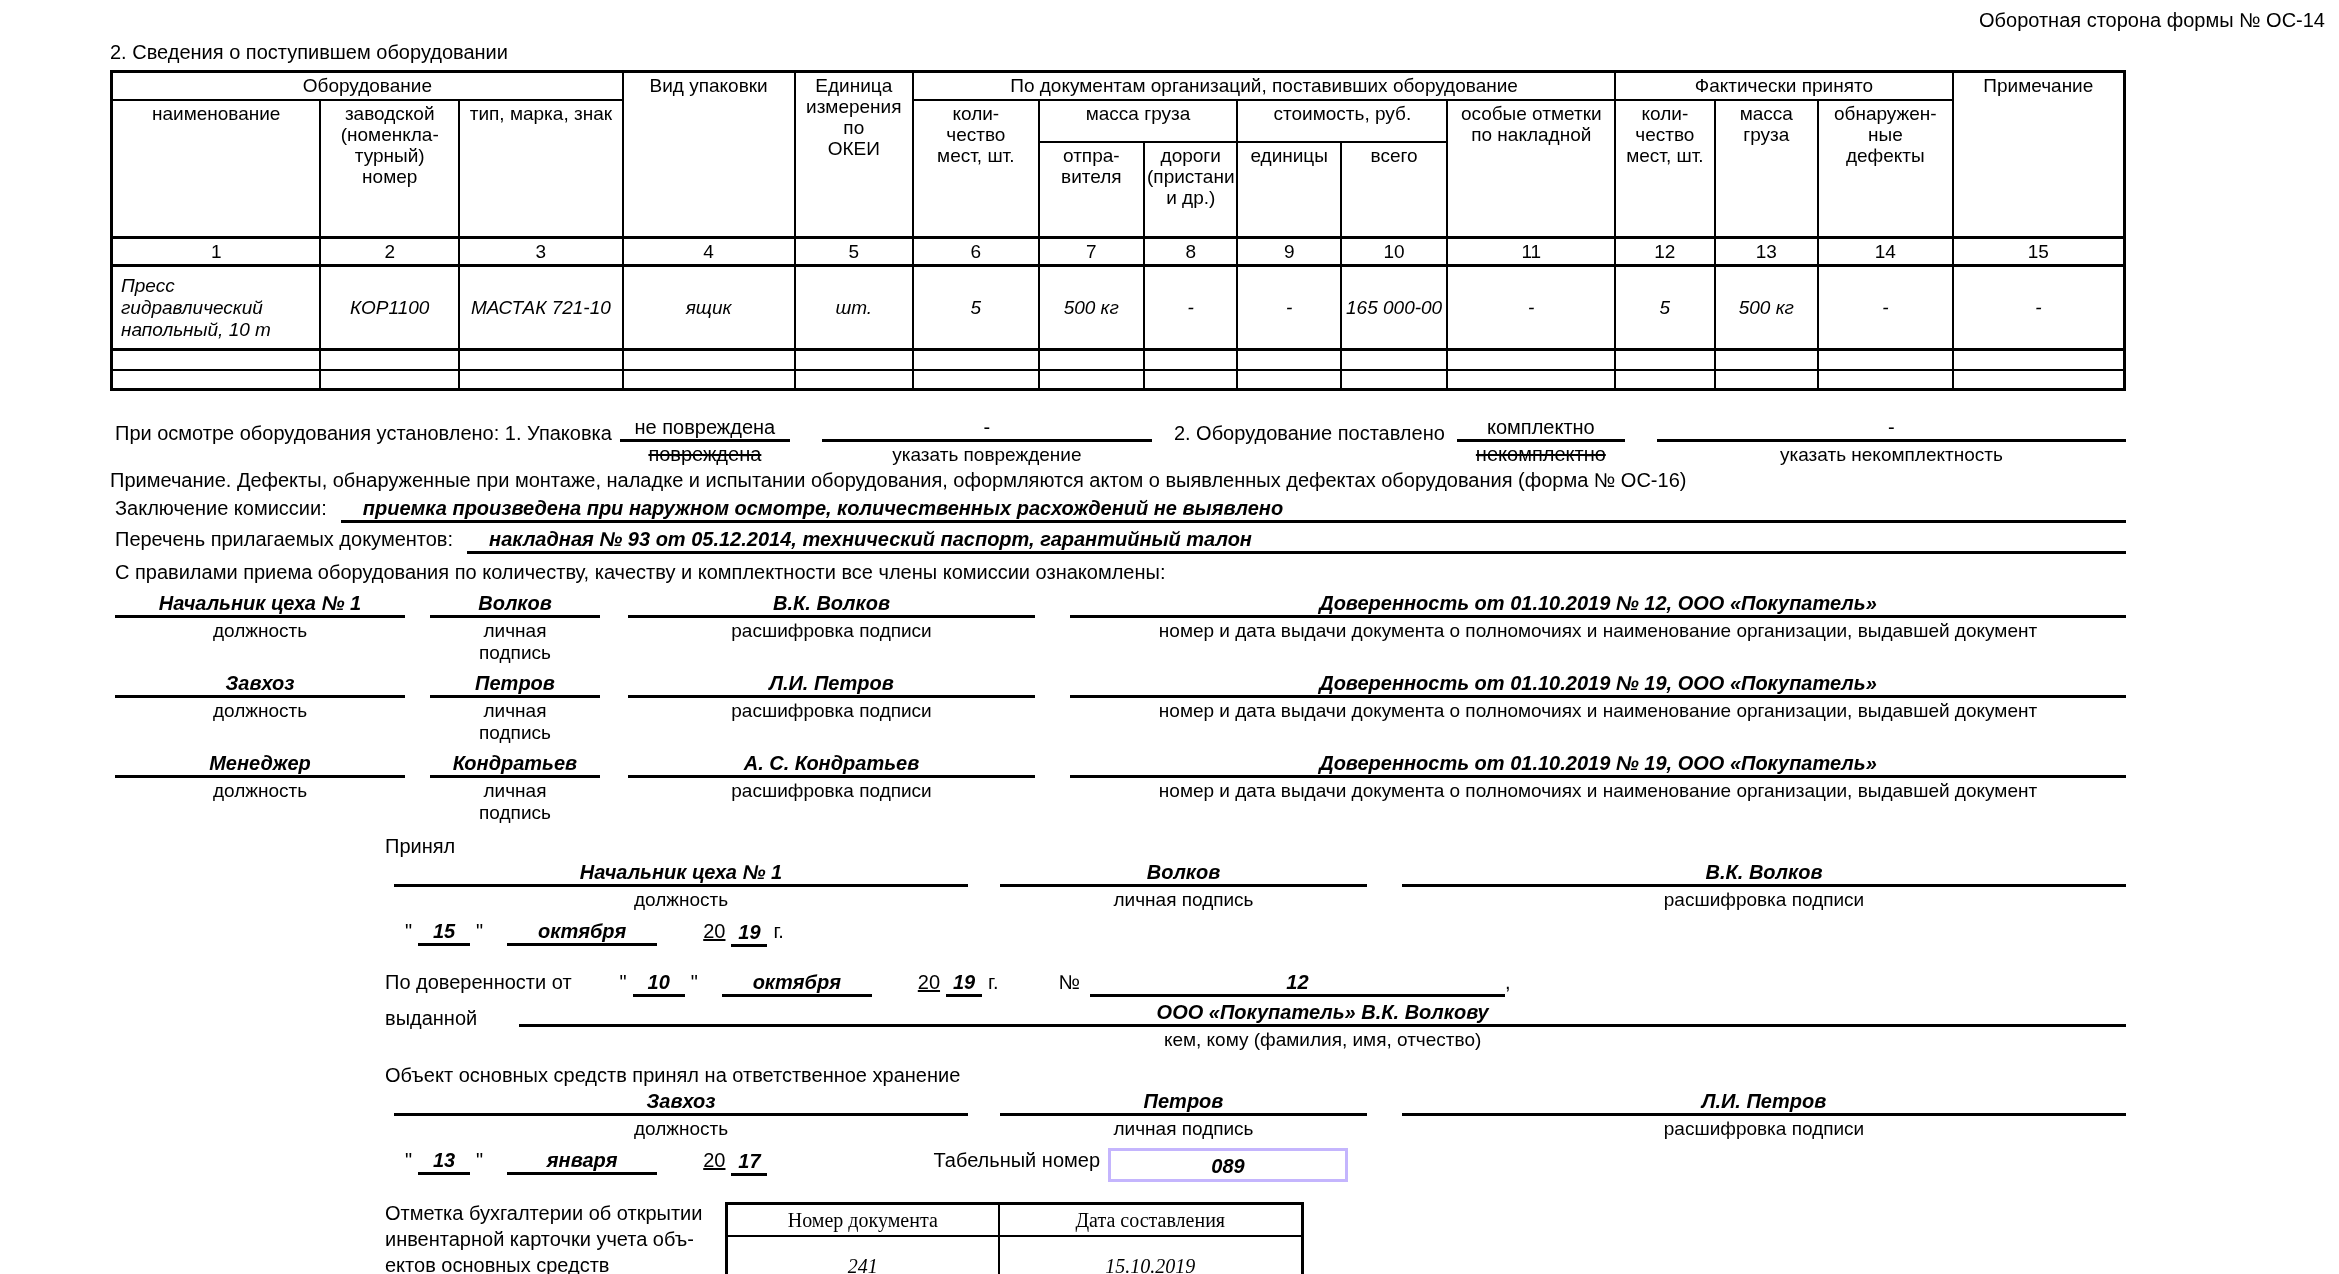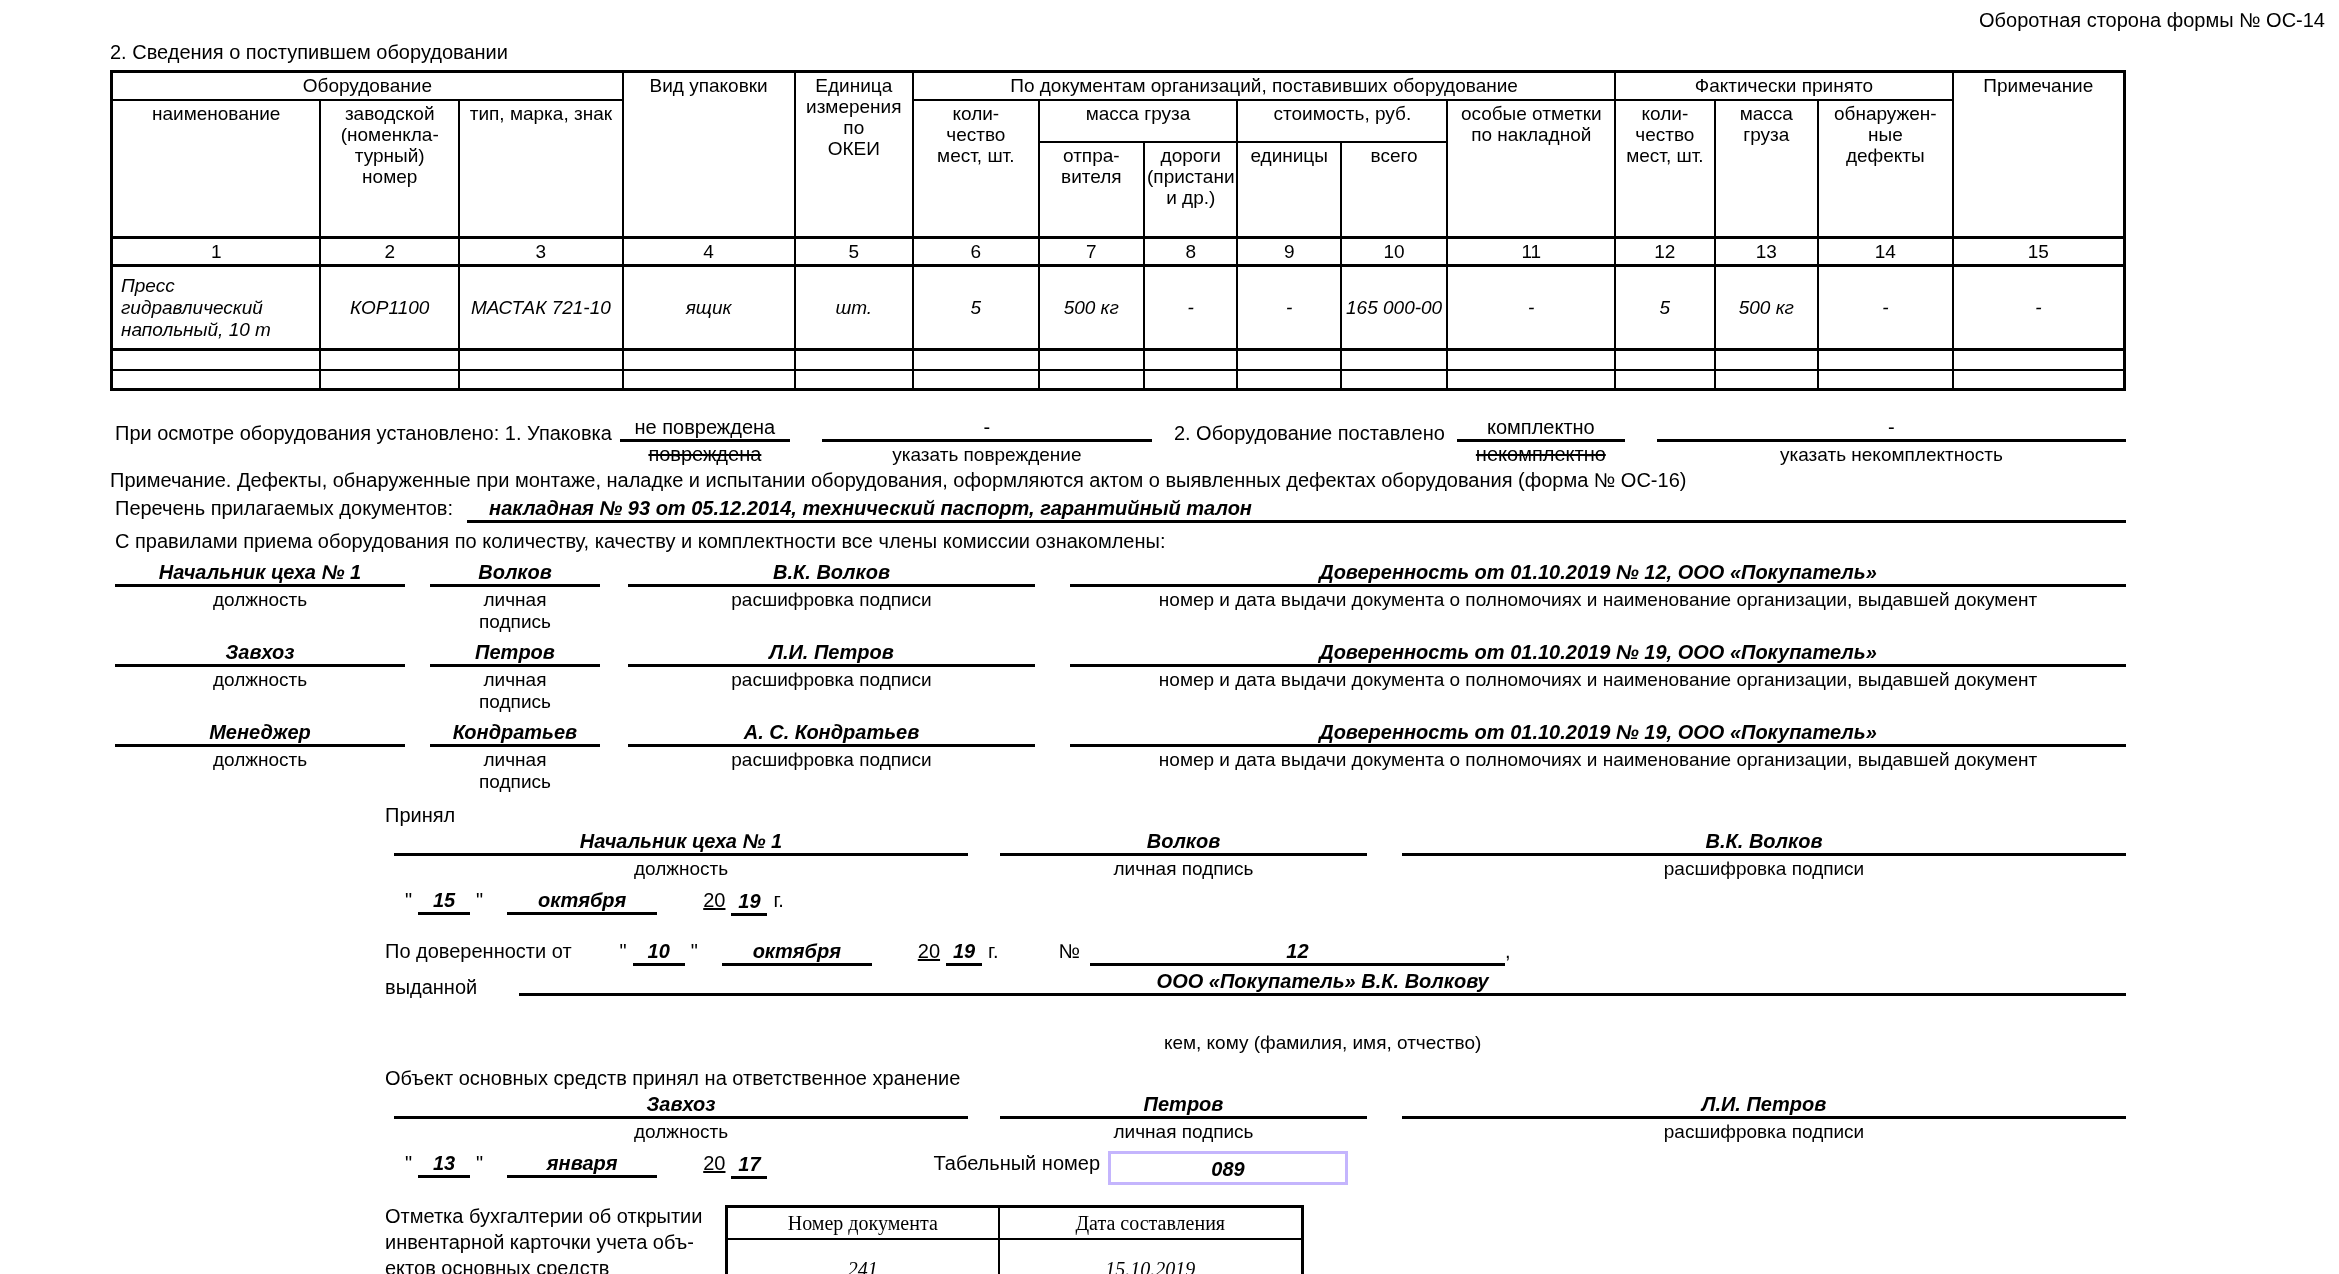--- a/index.html
+++ b/index.html
@@ -62,21 +62,21 @@
   .date-row { display:flex; margin-top:8px; margin-left:295px; align-items:flex-start; }
   .dv { border-bottom:3px solid #000; text-align:center; min-height:26px; }
   .d-day { width:52px; margin:0 6px; }
   .d-month { width:150px; margin:0 10px 0 24px; }
   .d-year { width:36px; margin:1px 6px; }
   .cent { margin-left:36px;text-decoration:underline; }
 
   .proxy1 { display:flex; margin-top:16px; align-items:flex-start; }
   .proxy2 { display:flex; margin-top:2px; }
   .numline { width:415px; margin-left:10px; }
-  .issued-line { flex:1; margin-left:42px;gap:34px; }
+  .issued-line { flex:1; margin-left:42px; }
 
   .custody-intro { margin:12px 0 2px 275px; }
 
   .tn-label { margin-left:160px; white-space:nowrap; }
   .tn-box { width:240px; height:34px; border:3px solid #c4b5fd; margin-left:8px; text-align:center; line-height:30px; }
 
   .acct { display:flex; margin-top:18px; }
   .acct-note { width:340px; margin-left:275px; line-height:26px; }
   table.acct-t { border-collapse:collapse; table-layout:fixed; width:576px; border:3px solid #000; margin-top:2px; }
   table.acct-t th, table.acct-t td { border:2px solid #000; text-align:center; font-weight:normal; padding:2px;font-family:Liberation Serif, serif; }
@@ -241,20 +241,24 @@
       <span class="struck">некомплектно</span>
     </div>
     <div class="fill" style="flex:1;margin-left:32px">
       <span class="fill-value">-</span>
       <span class="fill-hint">указать некомплектность</span>
     </div>
   </div>
 
   <div class="note-line">Примечание. Дефекты, обнаруженные при монтаже, наладке и испытании оборудования, оформляются актом о выявленных дефектах оборудования (форма № ОС-16)</div>
 
+  <div class="lined-row">
+    <span class="lbl" style="margin-left:5px">Заключение комиссии:</span>
+    <span class="line-fill hw">приемка произведена при наружном осмотре, количественных расхождений не выявлено</span>
+  </div>
 
   <div class="lined-row">
     <span class="lbl" style="margin-left:5px">Перечень прилагаемых документов:</span>
     <span class="line-fill hw">накладная № 93 от 05.12.2014, технический паспорт, гарантийный талон</span>
   </div>
 
   <div class="familiar" style="margin-left:5px">С правилами приема оборудования по количеству, качеству и комплектности все члены комиссии ознакомлены:</div>
 
   <div class="member-row">
     <div class="fill m-c1">

